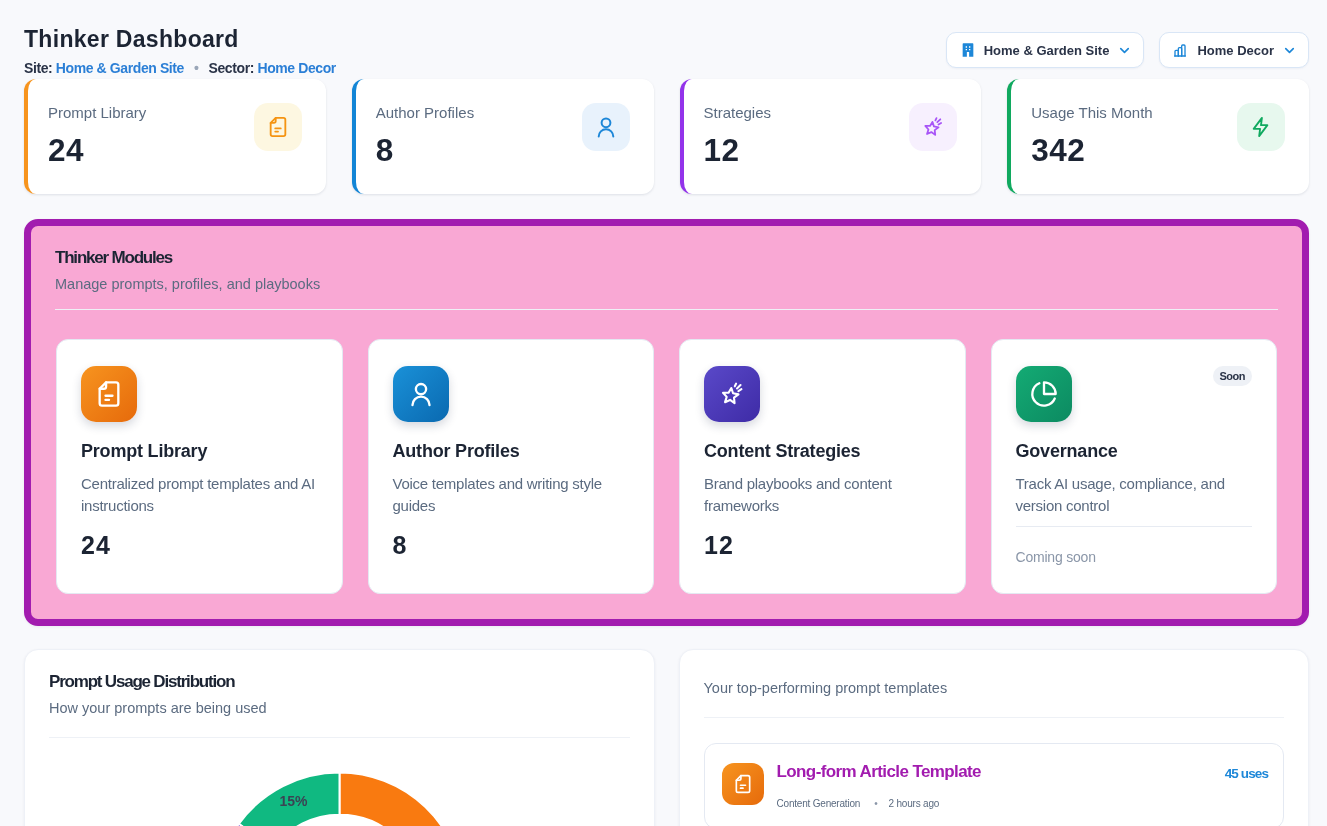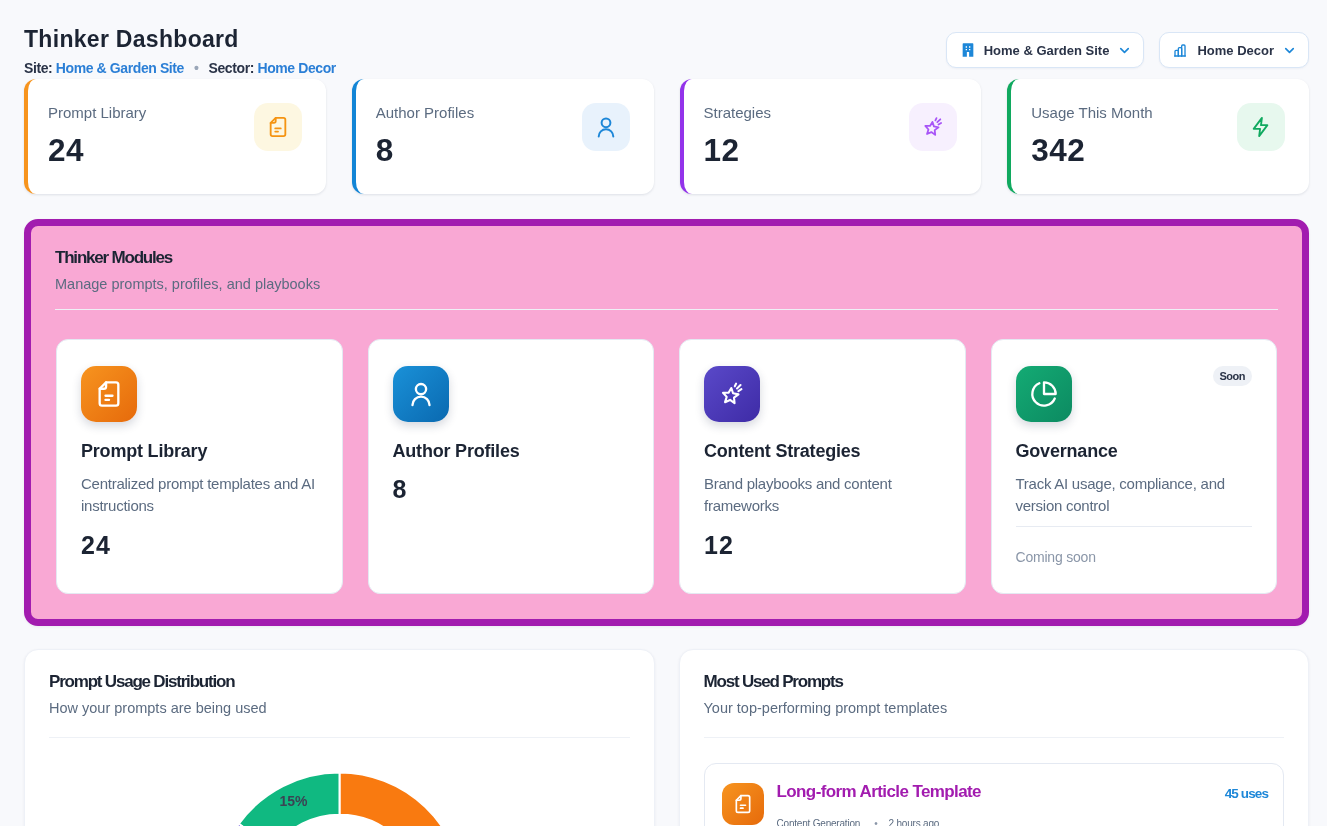--- a/index.html
+++ b/index.html
@@ -147,20 +147,21 @@
         <div class="cnt">24</div>
       </div>
       <div class="mod">
         <div class="tile" style="background:linear-gradient(135deg,#1a91d8,#0a69b0)">
           <svg width="28" height="28" viewBox="0 0 24 24" fill="none" stroke="#fff" stroke-width="2" stroke-linecap="round" stroke-linejoin="round">
               <circle cx="12" cy="7.8" r="4.4"></circle>
               <path d="M19.3 21.5a7.3 7.3 0 0 0-14.6 0"></path>
             </svg>
         </div>
         <h3>Author Profiles</h3>
+        <p>Voice templates and writing style guides</p>
         <div class="cnt">8</div>
       </div>
       <div class="mod">
         <div class="tile" style="background:linear-gradient(135deg,#5a49c9,#3e2ba6)">
           <svg width="28" height="28" viewBox="0 0 24 24" fill="none" stroke="#fff" stroke-width="1.8" stroke-linecap="round" stroke-linejoin="round">
               <path d="M11.43 6.84 L9.05 10.94 L4.31 10.95 L7.47 14.49 L6.02 19.00 L10.36 17.08 L14.20 19.86 L13.71 15.14 L17.55 12.34 L12.91 11.35 Z"></path>
               <path d="M14.4 5.4l1.1-2.3"></path>
               <path d="M16.3 7.2l3.0-2.9"></path>
               <path d="M17.5 9.5l2.6-1.6"></path>
             </svg>
@@ -196,21 +197,20 @@
         <svg width="630" height="300" viewBox="24 726 630 300" style="display:block;margin-top:-1px">
           <path d="M349.4 1010.0 A124.5 124.5 0 0 0 338.5 761.5 L338.5 803.7 A82.3 82.3 0 0 1 345.7 968.0 Z" fill="#f97a10" stroke="#fff" stroke-width="2"></path>
           <path d="M338.5 761.5 A124.5 124.5 0 0 0 237.8 812.8 L271.9 837.6 A82.3 82.3 0 0 1 338.5 803.7 Z" fill="#10b981" stroke="#fff" stroke-width="2"></path>
           <path d="M237.8 812.8 A124.5 124.5 0 0 0 214.9 901.2 L256.8 896.0 A82.3 82.3 0 0 1 271.9 837.6 Z" fill="#5b43d8" stroke="#fff" stroke-width="2"></path>
           <text x="292.5" y="795" font-size="14" font-weight="bold" fill="#3b4354" text-anchor="middle">15%</text>
         </svg>
       </div>
     </div>
     <div class="bcard">
       <div class="card-h">
-        <div class="t">Most Used Prompts</div>
         <div class="d">Your top-performing prompt templates</div>
         <div class="line"></div>
       </div>
       <div class="pitem">
         <div class="ic">
           <svg width="20" height="20" viewBox="0 0 24 24" fill="none" stroke="#fff" stroke-width="2" stroke-linecap="round" stroke-linejoin="round">
               <path d="M9.5 2H18a2 2 0 0 1 2 2v16a2 2 0 0 1-2 2H6a2 2 0 0 1-2-2V7.5z"></path>
               <path d="M9.5 2v3.5a2 2 0 0 1-2 2H4"></path>
               <path d="M9 13.5h6"></path>
               <path d="M9 17h3"></path>

